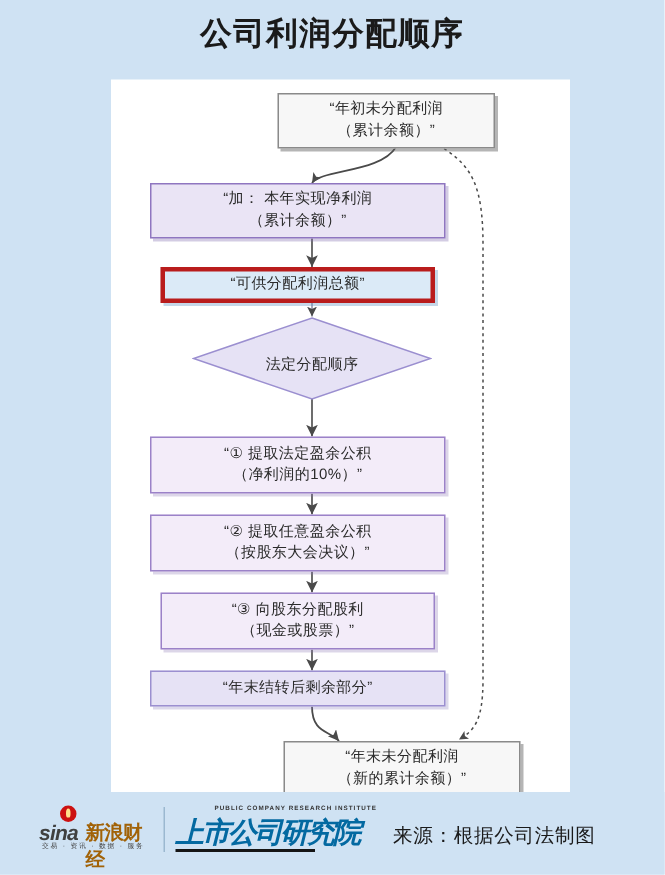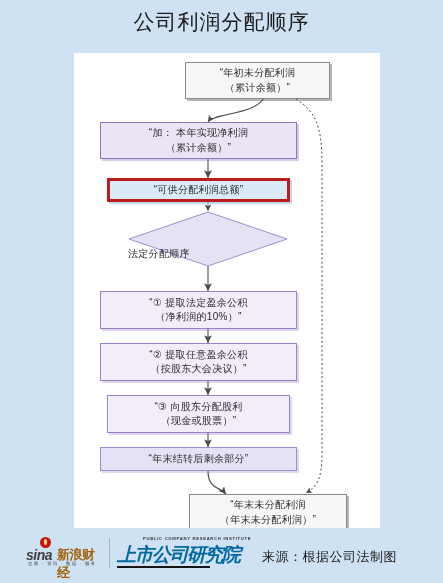--- a/index.html
+++ b/index.html
@@ -14,21 +14,21 @@
     overflow: hidden;
     position: relative;
   }
   #page-title {
     position: absolute;
     left: 0;
     top: 8px;
     width: 443px;
     text-align: center;
     font-size: 21px;
-    font-weight: normal;
+    font-weight: bold;
     color: #1a1a1a;
     letter-spacing: 1px;
   }
   #chart-panel {
     position: absolute;
     left: 74px;
     top: 53px;
     width: 306px;
     height: 475px;
     background: #ffffff;
@@ -74,25 +74,26 @@
     background: #e6e2f5;
     border: 1px solid #9b8fd0;
     box-shadow: 2px 2px 0 rgba(140,130,190,0.3);
   }
   .diamond-wrap {
     position: absolute;
   }
   .diamond-label {
     position: absolute;
     left: 0;
-    top: 15px;
+    top: 4px;
     width: 100%;
     height: 100%;
     display: flex;
     align-items: center;
+    justify-content: center;
     font-size: 10px;
     color: #2b2b2b;
     letter-spacing: 0.3px;
   }
   #footer {
     position: absolute;
     left: 0;
     top: 528px;
     width: 443px;
     height: 55px;
@@ -293,21 +294,21 @@
 
   <div class="node node-lavender" style="left:26px; top:394px; width:197px; height:24px;">
     <div>
       <span>“年末结转后剩余部分”</span>
     </div>
   </div>
 
   <div class="node node-gray" style="left:115px; top:441px; width:158px; height:37px;">
     <div>
       <span>“年末未分配利润</span><br>
-      <span>（年末未分配利润）”</span>
+      <span>（新的累计余额）”</span>
     </div>
   </div>
 
 </div>
 
 <div id="footer"></div>
 
 <div id="logo-sina">
   <div class="sina-badge"></div>
   <div class="sina-word">sina</div>

